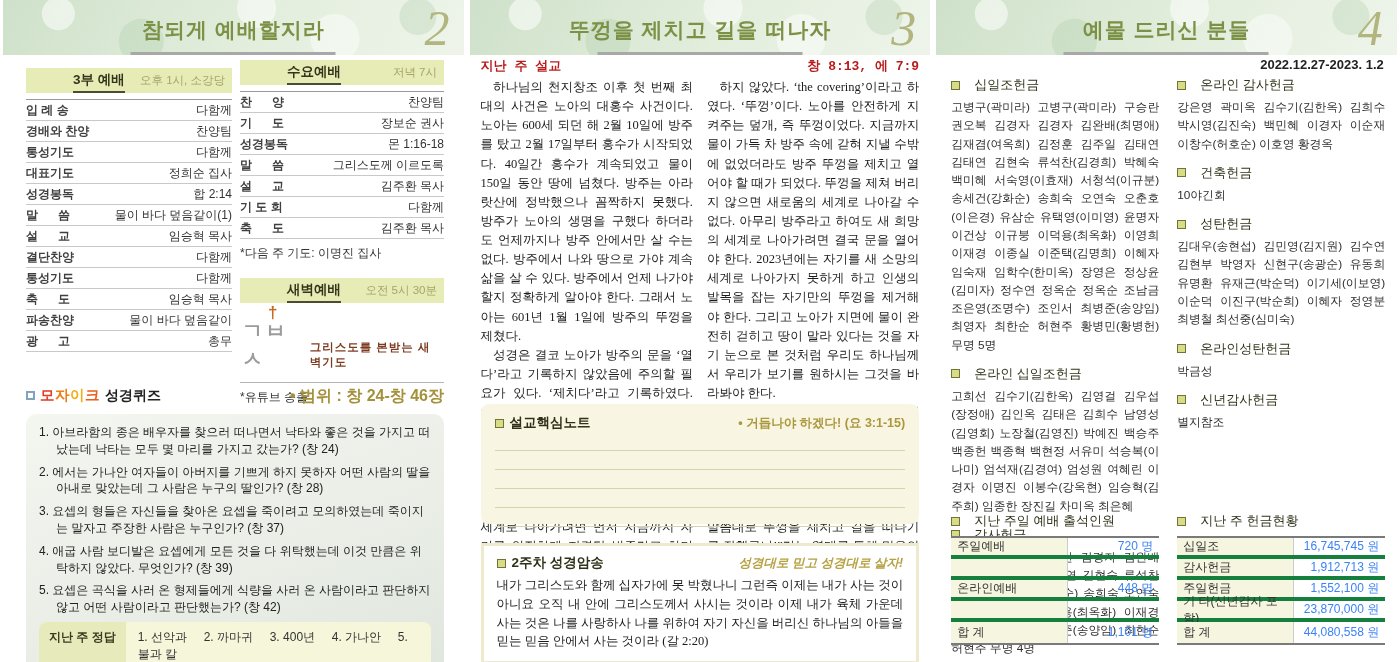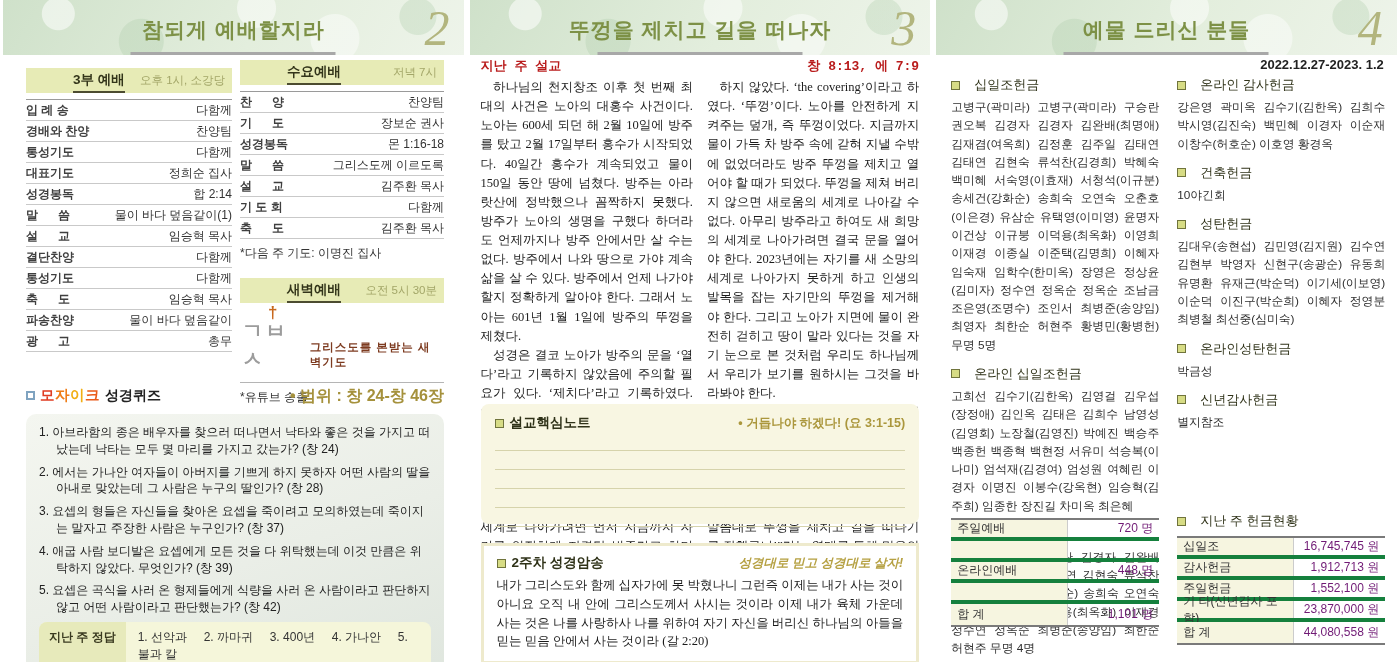--- a/index.html
+++ b/index.html
@@ -92,21 +92,21 @@
   .sec-title { display:flex; align-items:center; gap:14px; font-weight:normal; color:#2f3218;
     font-size:13px; margin-bottom:4px; }
   .names { font-size:11.8px; line-height:1.55; color:#2e2e2e; text-align:justify; }
   .p4-tblL { position:absolute; top:512px; left:18px; width:208px; }
   .p4-tblR { position:absolute; top:512px; left:244px; width:208px; }
   .stable { margin-top:6px; border-top:2px solid #7a7a7a; border-bottom:2px solid #7a7a7a; }
   .srow { display:flex; border-bottom:4px solid #15803d; height:21px; align-items:center; font-size:12px; }
   .srow:last-child { border-bottom:none; }
   .srow .sl { flex:0 0 56%; background:#f6f5e0; align-self:stretch; display:flex;
     align-items:center; padding:0 6px; color:#333; border-right:1px solid #ccc; }
-  .srow .sv { flex:1; text-align:right; padding:0 6px; color:#701a75; }
+  .srow .sv { flex:1; text-align:right; padding:0 6px; color:#3b82f6; }
 </style>
 </head>
 <body>
 
 <div class="sheet">
 
   <div class="page">
     <div class="band">
       <div class="band-title">참되게 예배할지라</div>
       <div class="band-underline"></div>
@@ -360,20 +360,24 @@
       <div class="sec">
         <div class="sec-title">
             <span class="sq"></span>
             <span>신년감사헌금</span>
           </div>
         <div class="names">별지참조</div>
       </div>
     </div>
 
     <div class="p4-tblL">
+      <div class="sec-title">
+          <span class="sq"></span>
+          <span>지난 주일 예배 출석인원</span>
+        </div>
       <div class="stable">
         <div class="srow">
             <span class="sl">주일예배</span>
             <span class="sv">720 명</span>
           </div>
         <div class="srow">
             <span class="sl"></span>
             <span class="sv"></span>
           </div>
         <div class="srow">

